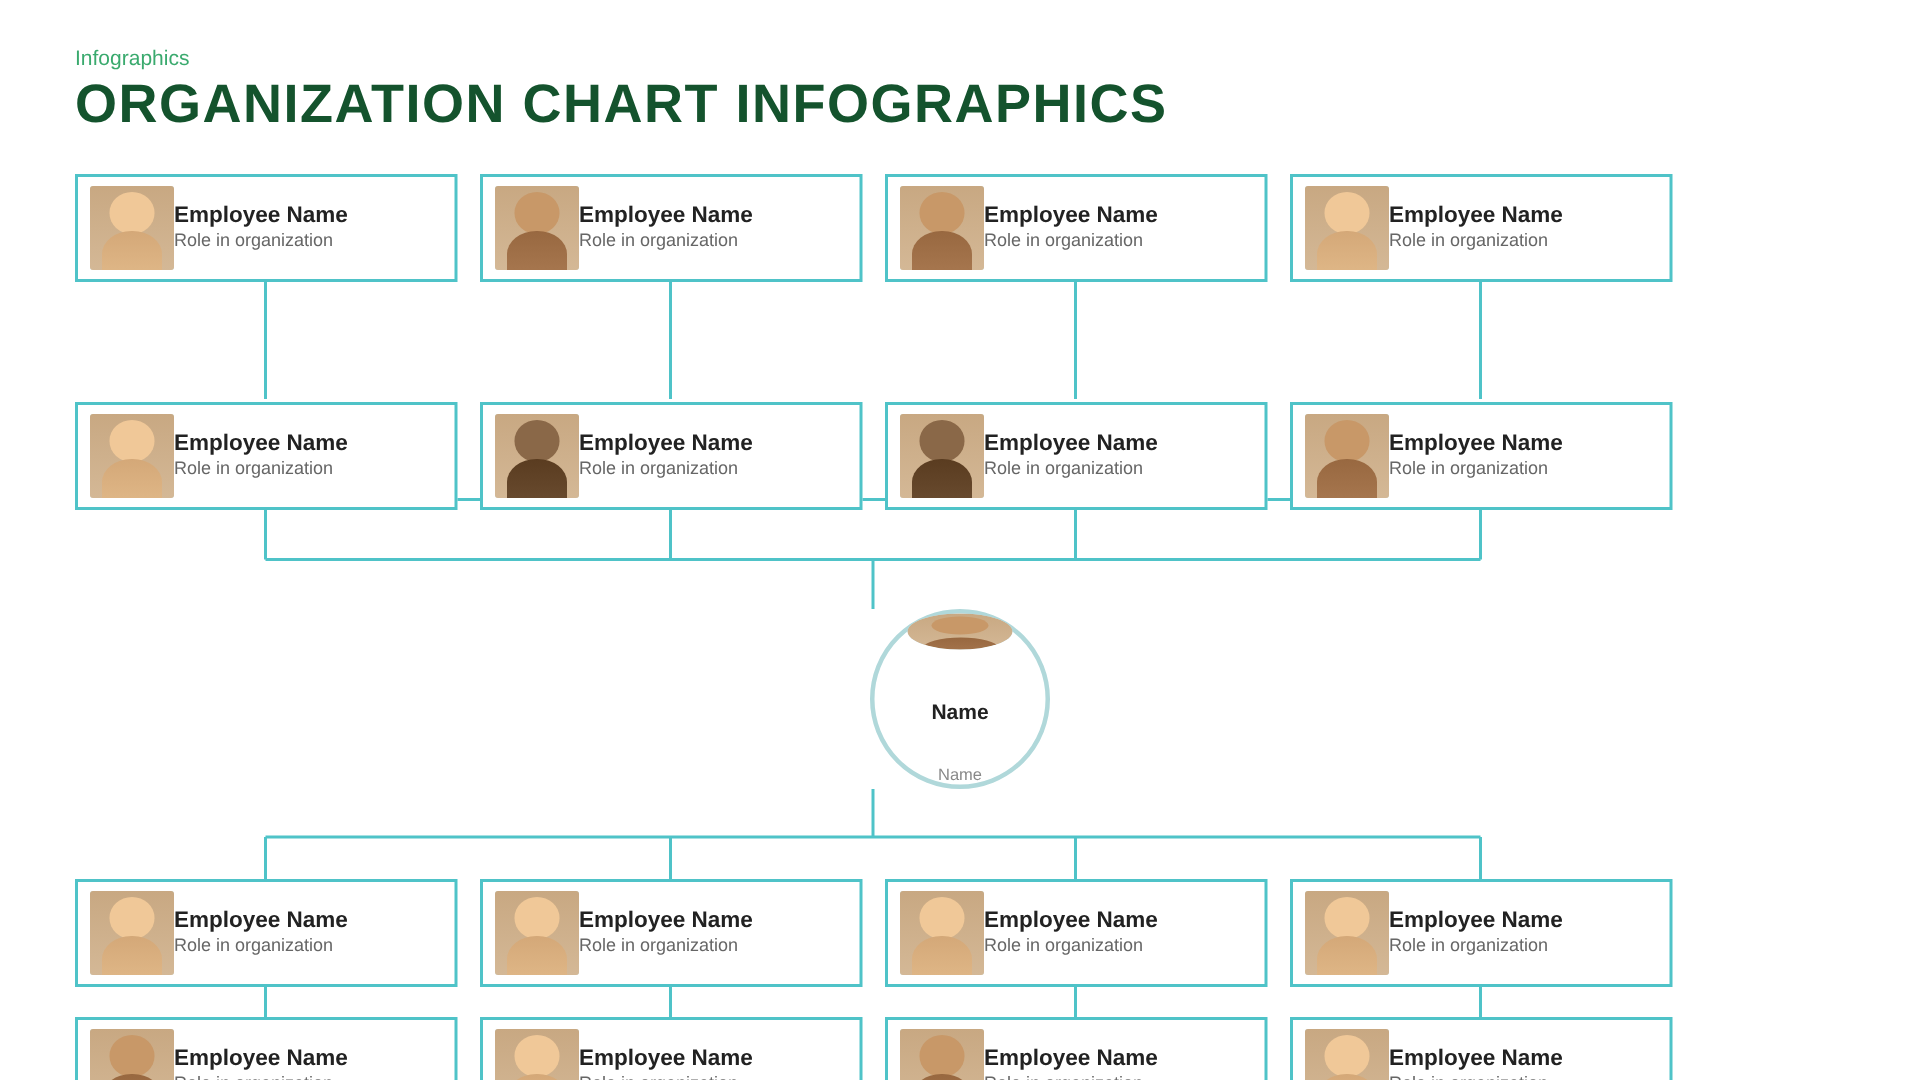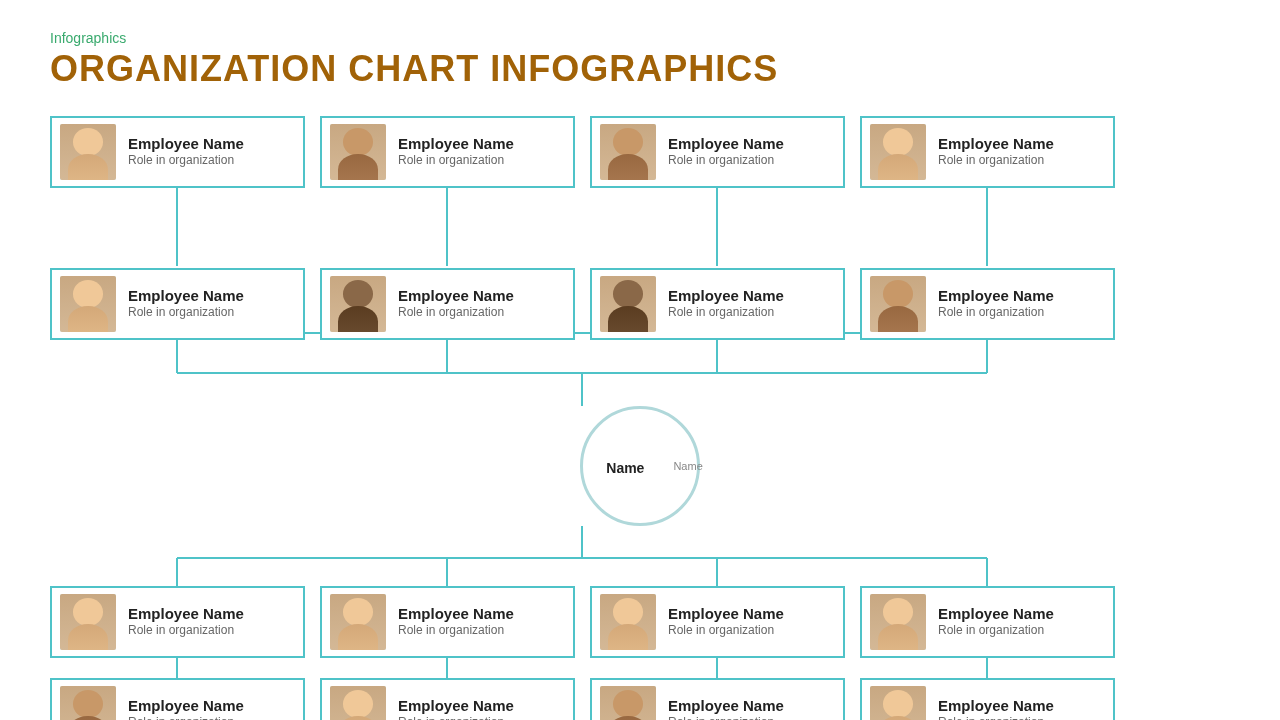--- a/index.html
+++ b/index.html
@@ -22,21 +22,21 @@
     .label-infographics {
       color: #3aaa6e;
       font-size: 14px;
       font-weight: 400;
       margin-bottom: 2px;
     }
 
     .page-title {
       font-size: 36px;
       font-weight: 900;
-      color: #a16207;
+      color: #14532d;
       letter-spacing: 1px;
       margin-bottom: 18px;
       text-transform: uppercase;
     }
 
     
     .org-chart {
       position: relative;
       width: 100%;
     }
@@ -60,21 +60,21 @@
       border-radius: 2px;
       flex-shrink: 0;
       overflow: hidden;
       display: flex;
       align-items: center;
       justify-content: center;
       font-size: 28px;
     }
 
     .emp-info {
-      margin-left: 12px;
+      margin-left: 0;
     }
 
     .emp-name {
       font-size: 15px;
       font-weight: 700;
       color: #222;
       line-height: 1.2;
     }
 
     .emp-role {
@@ -85,21 +85,21 @@
 
     
     .center-node {
       position: absolute;
       width: 120px;
       height: 120px;
       border-radius: 50%;
       border: 3px solid #b0d8da;
       background: #fff;
       display: flex;
-      flex-direction: row;
+      flex-direction: column;
       align-items: center;
       justify-content: center;
       left: 50%;
       transform: translateX(-50%);
       top: 260px;
       z-index: 10;
       gap: 29px;
     }
 
     .center-avatar {

